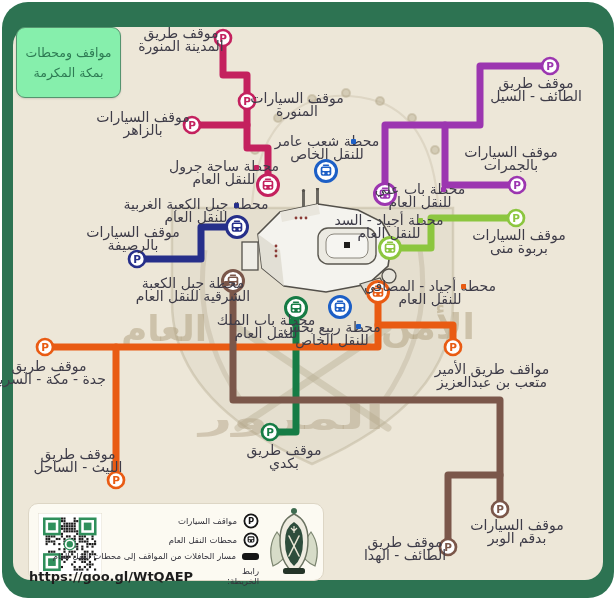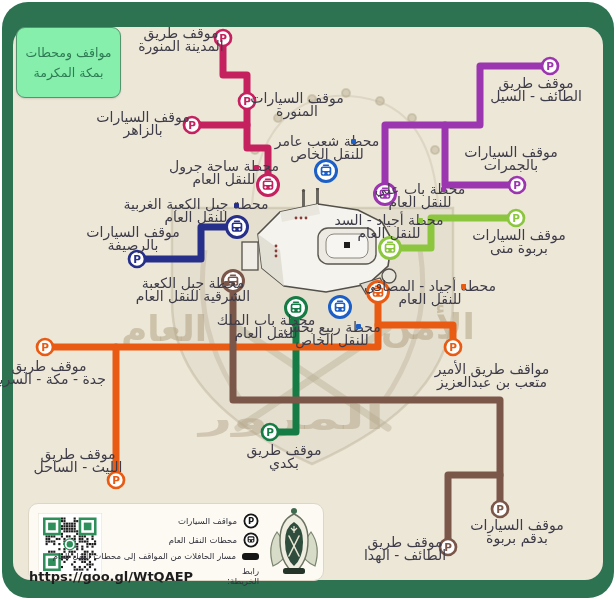--- a/index.html
+++ b/index.html
@@ -268,21 +268,21 @@
       <div class="map-label" style="left: 452px; top: 363px; margin-left: 40px;">
         <span>مواقف طريق الأمير</span>
         <span>متعب بن عبدالعزيز</span>
       </div>
       <div class="map-label" style="left: 284px; top: 444px;">
         <span>موقف طريق</span>
         <span>بكدي</span>
       </div>
       <div class="map-label" style="left: 517px; top: 519px;">
         <span>موقف السيارات</span>
-        <span>بدقم بربوة</span>
+        <span>بدقم الوبر</span>
       </div>
       <div class="map-label" style="left: 405px; top: 536px;">
         <span>موقف طريق</span>
         <span>الطائف - الهدا</span>
       </div>
       <div class="map-label" style="left: 224px; top: 160px;">
         <span>محطة ساحة جرول</span>
         <span>للنقل العام</span>
       </div>
       <div class="bullet" style="left: 253.5px; top: 164.5px; background: rgb(196, 33, 94);"></div>

